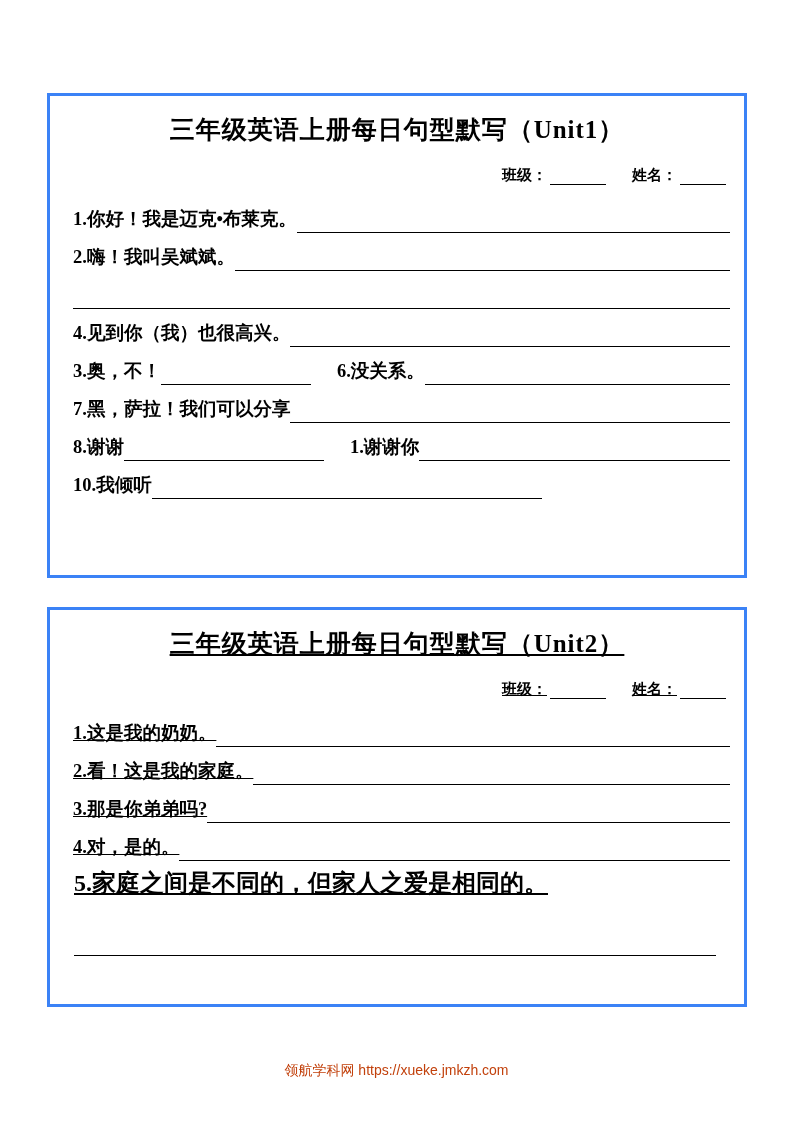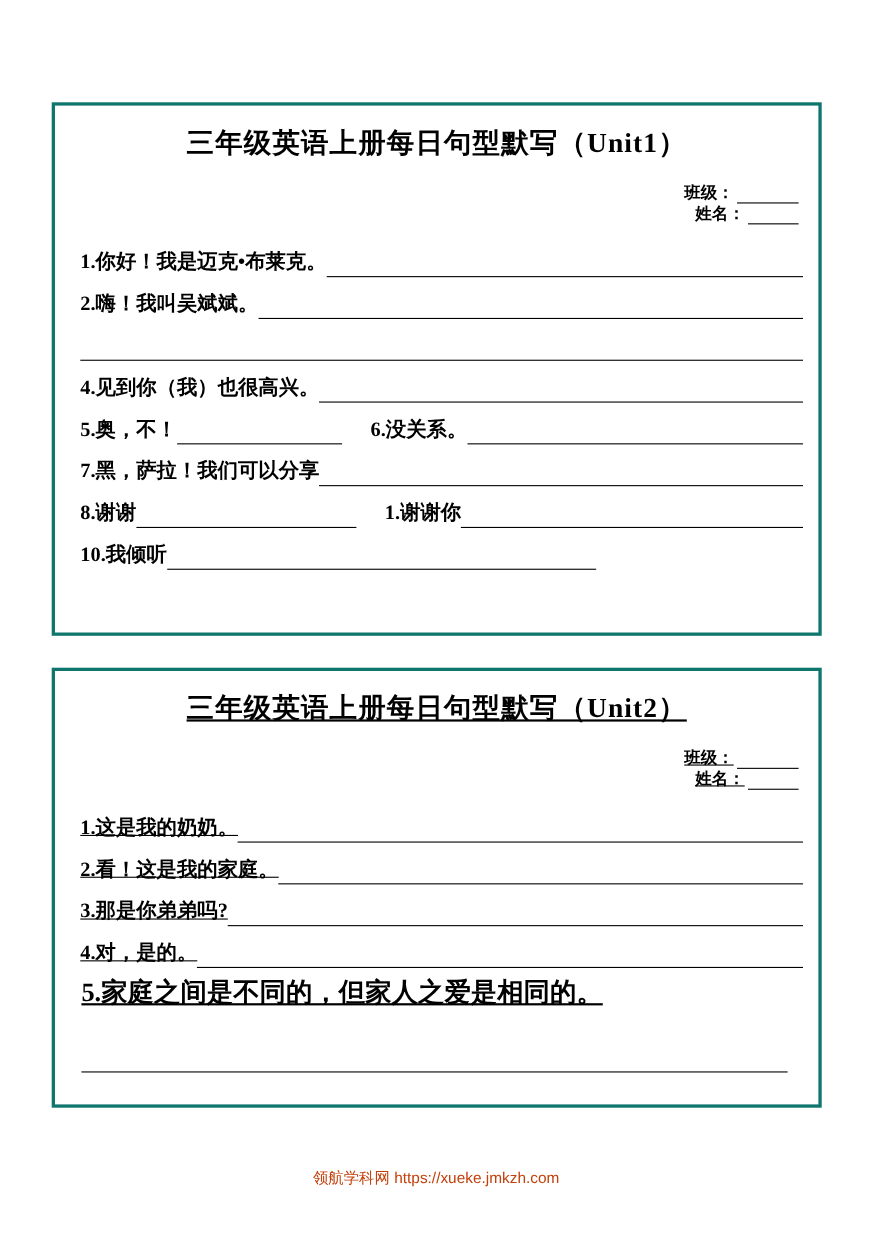--- a/index.html
+++ b/index.html
@@ -16,21 +16,21 @@
   }
   .page {
     width: 793px;
     height: 1122px;
     position: relative;
     box-sizing: border-box;
     padding: 0;
   }
   .worksheet {
     position: absolute;
-    border: 3px solid #0f766e;
+    border: 3px solid #3b82f6;
     box-sizing: border-box;
     background: #ffffff;
   }
   #worksheet-1 {
     left: 47px;
     top: 93px;
     width: 700px;
     height: 485px;
   }
   #worksheet-2 {
@@ -49,21 +49,20 @@
     font-family: "Liberation Serif", "DejaVu Serif", serif;
   }
   .meta-row {
     display: flex;
     justify-content: flex-end;
     align-items: flex-end;
     margin-top: 20px;
     padding-right: 18px;
     font-size: 15px;
     font-weight: bold;
-    flex-direction: column;
   }
   .meta-item {
     display: flex;
     align-items: flex-end;
     margin-left: 26px;
   }
   .meta-label {
     white-space: nowrap;
   }
   .meta-blank {
@@ -156,21 +155,21 @@
       <div class="qline">
         <span class="blank"></span>
       </div>
 
       <div class="qline">
         <span class="qtext">4.见到你（我）也很高兴。</span>
         <span class="blank"></span>
       </div>
 
       <div class="qline">
-        <span class="qtext">5.奥，不！</span>
+        <span class="qtext">3.奥，不！</span>
         <span class="blank fixed-sm"></span>
         <span class="gap"></span>
         <span class="qtext">6.没关系。</span>
         <span class="blank"></span>
       </div>
 
       <div class="qline">
         <span class="qtext">7.黑，萨拉！我们可以分享</span>
         <span class="blank"></span>
       </div>

